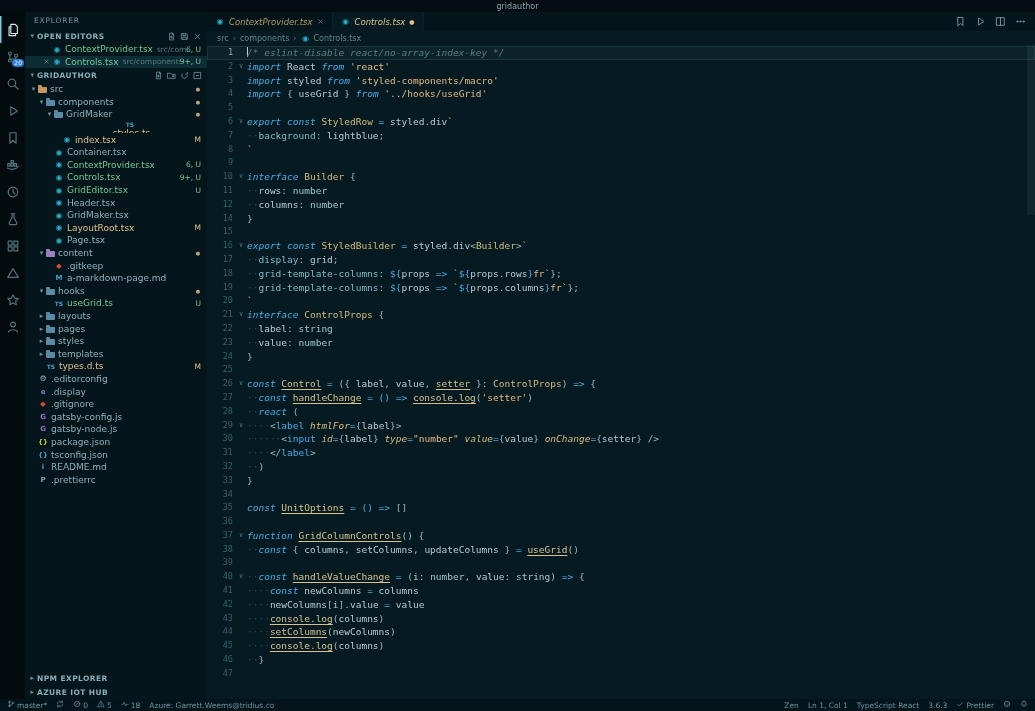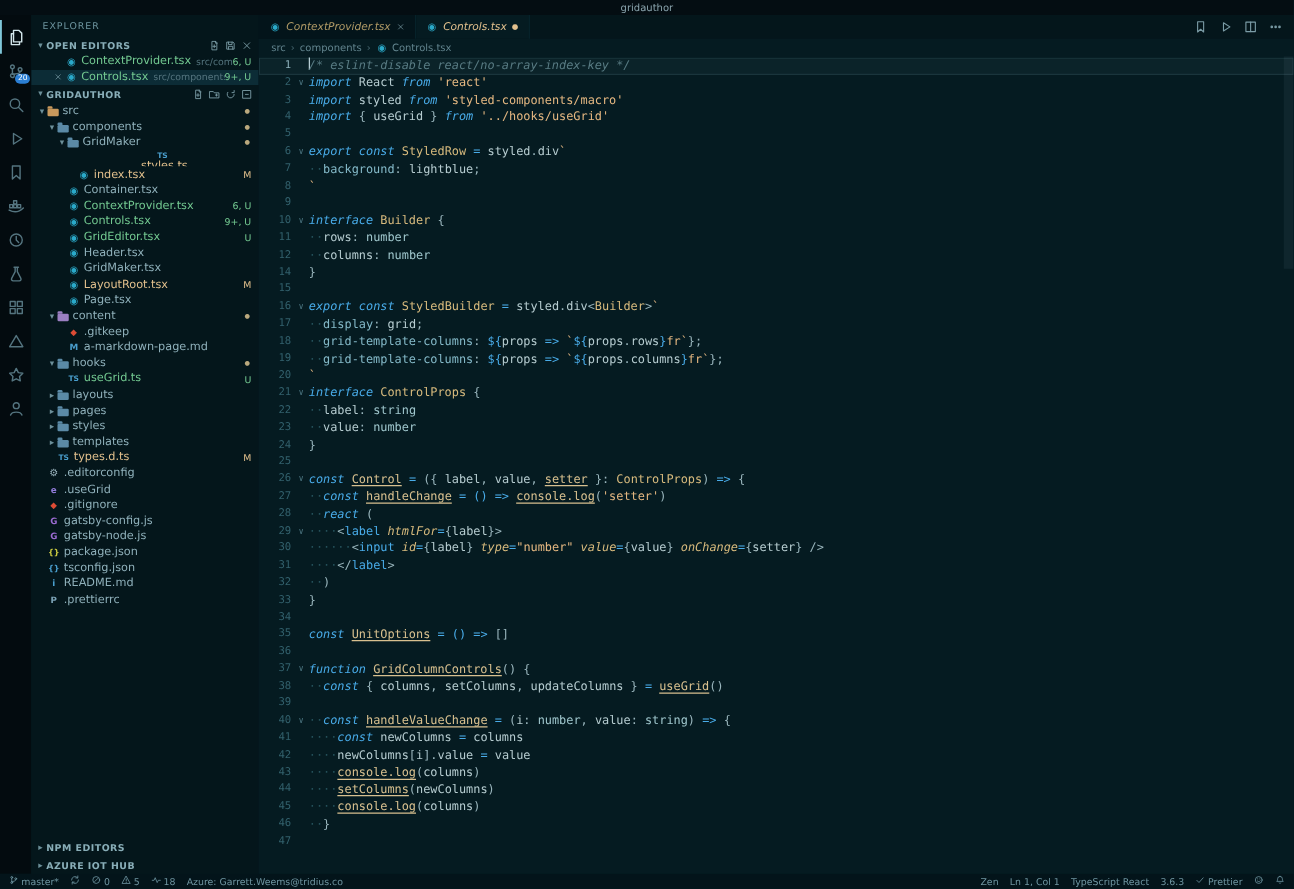--- a/index.html
+++ b/index.html
@@ -408,21 +408,21 @@
           <span class="t-badge y">M</span>
         </div>
         <div class="t-row" style="padding-left: 4px;">
           <span class="t-chev"></span>
           <span class="ficon" style="color: rgb(154, 179, 189); font-size: 8px;">⚙</span>
           <span class="t-label ">.editorconfig</span>
         </div>
         <div class="t-row" style="padding-left: 4px;">
           <span class="t-chev"></span>
           <span class="ficon" style="color: rgb(143, 122, 214); font-size: 7px;">e</span>
-          <span class="t-label ">.useGrid</span>
+          <span class="t-label ">.display</span>
         </div>
         <div class="t-row" style="padding-left: 4px;">
           <span class="t-chev"></span>
           <span class="ficon" style="color: rgb(221, 76, 53); font-size: 7px;">◆</span>
           <span class="t-label ">.gitignore</span>
         </div>
         <div class="t-row" style="padding-left: 4px;">
           <span class="t-chev"></span>
           <span class="ficon" style="color: rgb(156, 108, 211); font-size: 7px;">G</span>
           <span class="t-label ">gatsby-config.js</span>
@@ -450,21 +450,21 @@
         <div class="t-row" style="padding-left: 4px;">
           <span class="t-chev"></span>
           <span class="ficon" style="color: rgb(123, 162, 181); font-size: 7px;">P</span>
           <span class="t-label ">.prettierrc</span>
         </div>
       </div>
 
     <div class="bottom-sections">
       <div class="section-header">
         <span class="sh-chev">▸</span>
-        <span class="sh-label">NPM EDITORS</span>
+        <span class="sh-label">NPM EXPLORER</span>
       </div>
       <div class="section-header">
         <span class="sh-chev">▸</span>
         <span class="sh-label">AZURE IOT HUB</span>
       </div>
     </div>
   </div>
 
   <div class="editor">
     <div class="tabbar">

